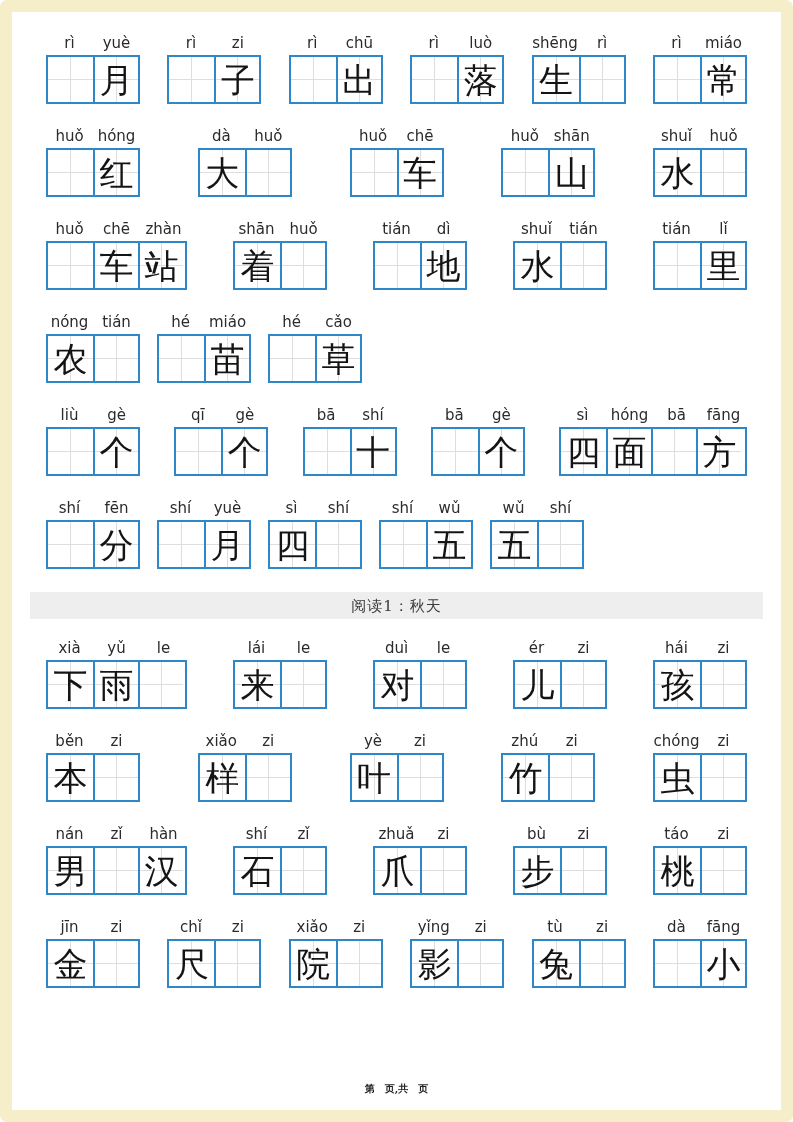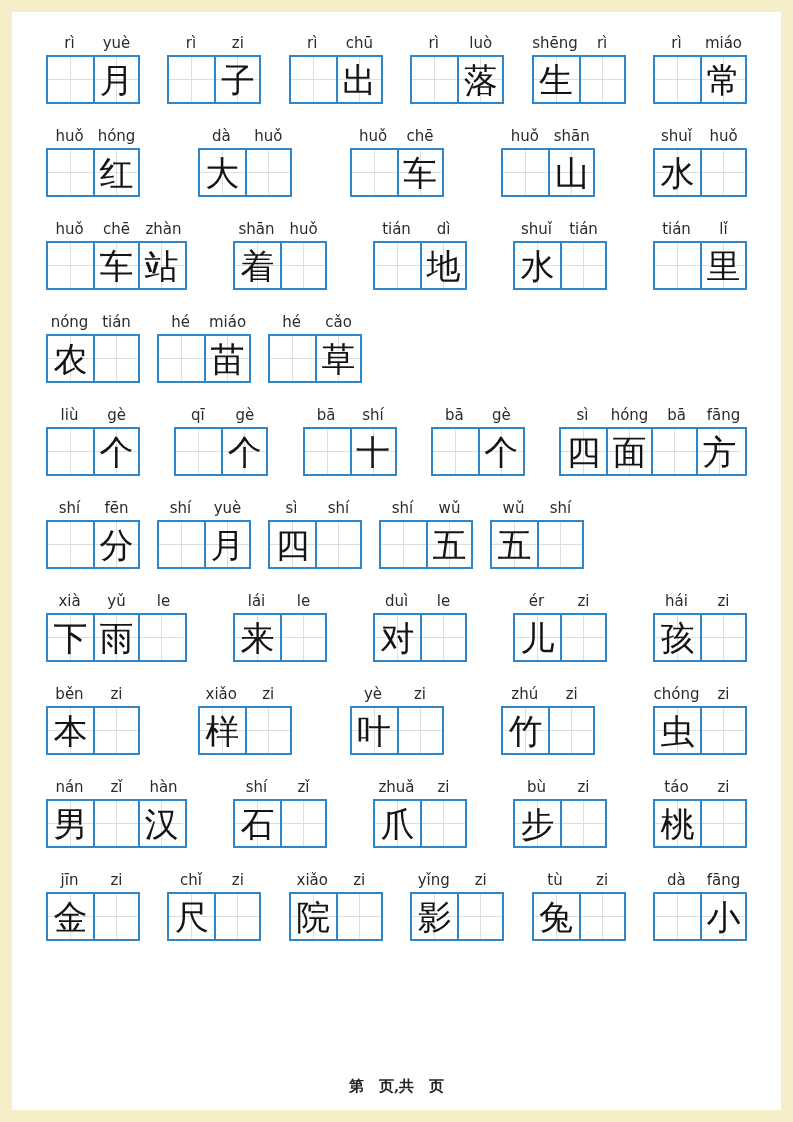--- a/index.html
+++ b/index.html
@@ -67,30 +67,30 @@
     font-size: 15px;
     color: #3a3a3a;
     font-family: "DejaVu Serif", serif;
     letter-spacing: 1px;
   }
   
   .footer {
     margin-top: auto;
     text-align: center;
     padding: 8px 0 14px 0;
-    font-size: 15px;
+    font-size: 10px;
     font-weight: bold;
     color: #222222;
     font-family: "DejaVu Serif", serif;
   }
 </style>
 </head>
 <body>
 
-<div class="page" style="border-color: rgb(245, 238, 201);">
+<div class="page" style="border-color: rgb(245, 238, 201); border-radius: 7px;">
   <div class="sheet">
     <div id="content">
         <div class="word-row fill">
           <div class="word-group">
             <div class="pinyin-row">
               <span>rì</span>
               <span>yuè</span>
             </div>
             <div class="char-grid">
               <div class="char-cell"></div>
@@ -387,20 +387,21 @@
             <div class="pinyin-row">
               <span>wǔ</span>
               <span>shí</span>
             </div>
             <div class="char-grid">
               <div class="char-cell">五</div>
               <div class="char-cell"></div>
             </div>
           </div>
         </div>
+        <div class="section-bar"><span>阅读1：秋天</span></div>
         <div class="word-row fill">
           <div class="word-group">
             <div class="pinyin-row">
               <span>xià</span>
               <span>yǔ</span>
               <span>le</span>
             </div>
             <div class="char-grid">
               <div class="char-cell">下</div>
               <div class="char-cell">雨</div>

